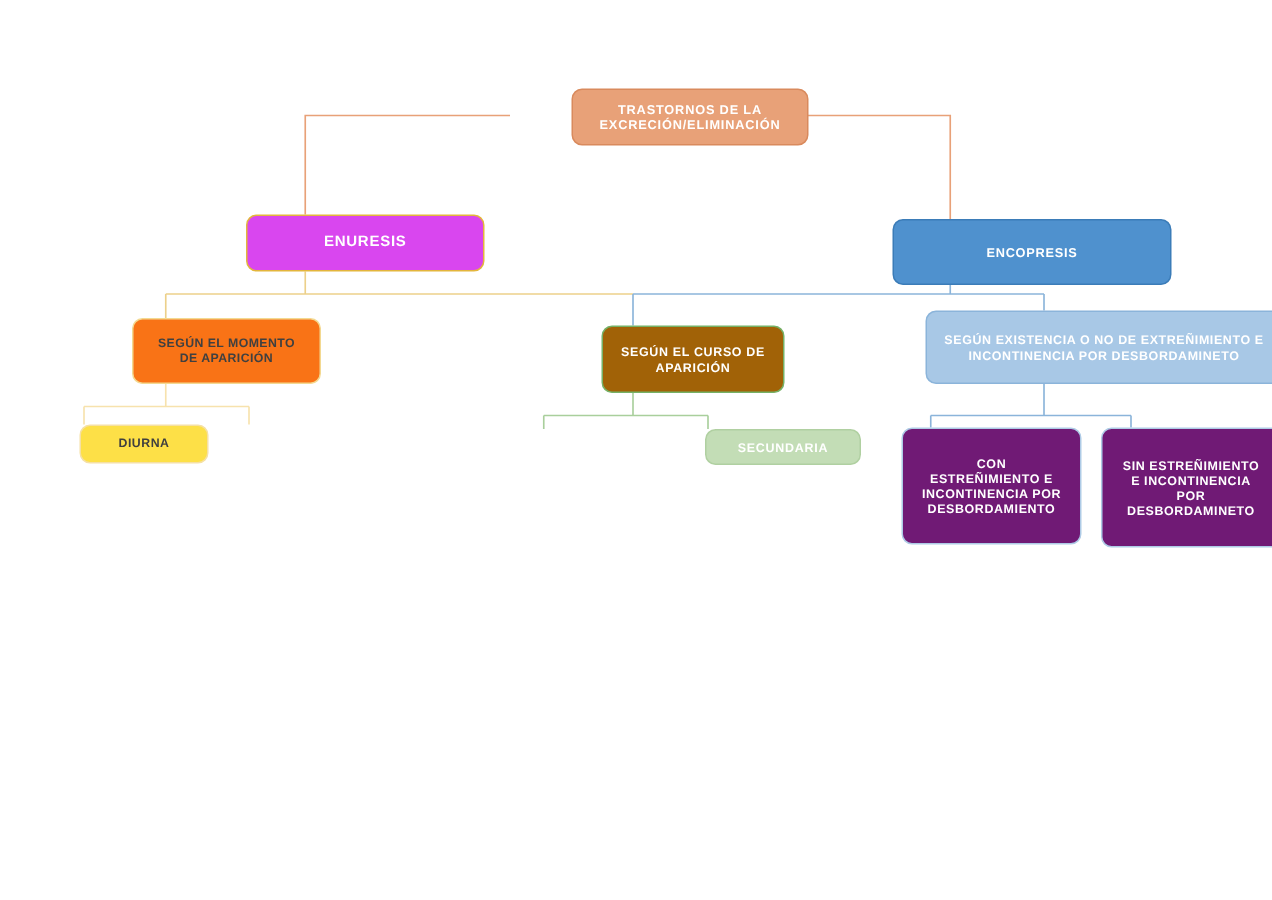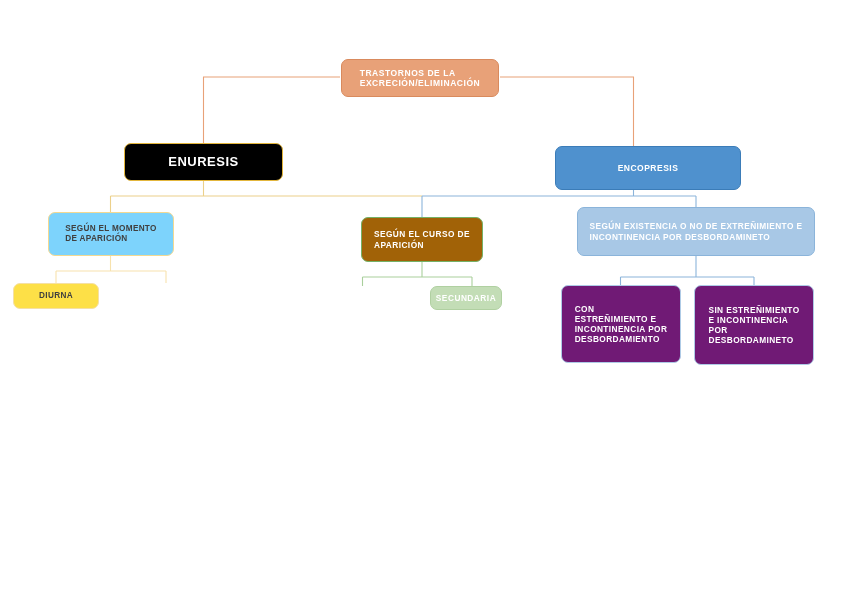--- a/index.html
+++ b/index.html
@@ -25,59 +25,60 @@
     top: 0;
     width: 848px;
     height: 600px;
   }
   .node {
     position: absolute;
     box-sizing: border-box;
     display: flex;
     align-items: center;
     justify-content: center;
-    text-align: left;
+    text-align: center;
     border-radius: 7px;
     border-style: solid;
     border-width: 1px;
     letter-spacing: 0.2px;
     line-height: 1.22;
     white-space: pre-line;
     padding: 2px 4px;
+    margin-left: 40px;
   }
   
   .n-root {
     background: #e8a178;
     border-color: #d98a5d;
     color: #ffffff;
     font-size: 8.5px;
     font-weight: 600;
     letter-spacing: 0.55px;
   }
   
   .n-gold {
-    background: #000000;
+    background: #d946ef;
     border-color: #e3b63c;
     color: #ffffff;
-    font-size: 13px;
+    font-size: 10px;
     font-weight: 600;
     letter-spacing: 0.5px;
   }
   
   .n-blue {
     background: #4f91ce;
     border-color: #3b7cb8;
     color: #ffffff;
     font-size: 8.5px;
     font-weight: 600;
     letter-spacing: 0.5px;
   }
   
   .n-lyellow-dark {
-    background: #7dd3fc;
+    background: #f97316;
     border-color: #f3d991;
     color: #404040;
     font-size: 8.2px;
     font-weight: 700;
     letter-spacing: 0.3px;
   }
   .n-lyellow-small {
     background: #fde047;
     border-color: #f5e0a4;
     color: #3f3f3f;
@@ -177,21 +178,21 @@
   <div class="node n-lyellow-dark" style="left:48px; top:212px; width:126px; height:44px;">SEGÚN EL MOMENTO
 DE APARICIÓN</div>
 
   <div class="node n-lyellow-small" style="left:13px; top:283px; width:86px; height:26px;">DIURNA</div>
 
 
   <div class="node n-green" style="left:361px; top:217px; width:122px; height:45px;">SEGÚN EL CURSO DE
 APARICIÓN</div>
 
 
-  <div class="node n-lgreen" style="left:430px; top:286px; width:72px; height:24px;">SECUNDARIA</div>
+  <div class="node n-lgreen" style="left:430px; top:286px; width:104px; height:24px;">SECUNDARIA</div>
 
   <div class="node n-mblue" style="left:577px; top:207px; width:238px; height:49px;">SEGÚN EXISTENCIA O NO DE EXTREÑIMIENTO E
 INCONTINENCIA POR DESBORDAMINETO</div>
 
   <div class="node n-lblue" style="left:561px; top:285px; width:120px; height:78px;">CON
 ESTREÑIMIENTO E
 INCONTINENCIA POR
 DESBORDAMIENTO</div>
 
   <div class="node n-lblue" style="left:694px; top:285px; width:120px; height:80px;">SIN ESTREÑIMIENTO

